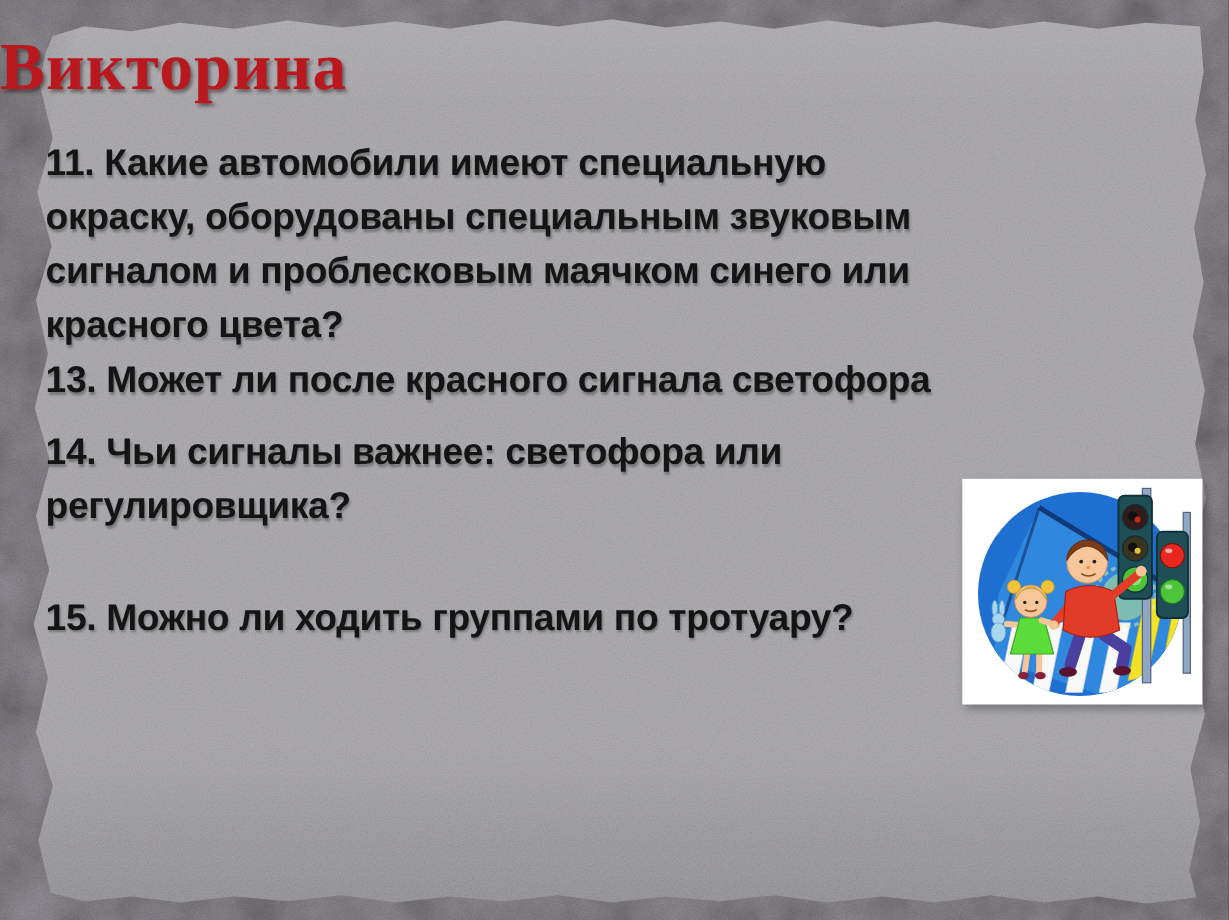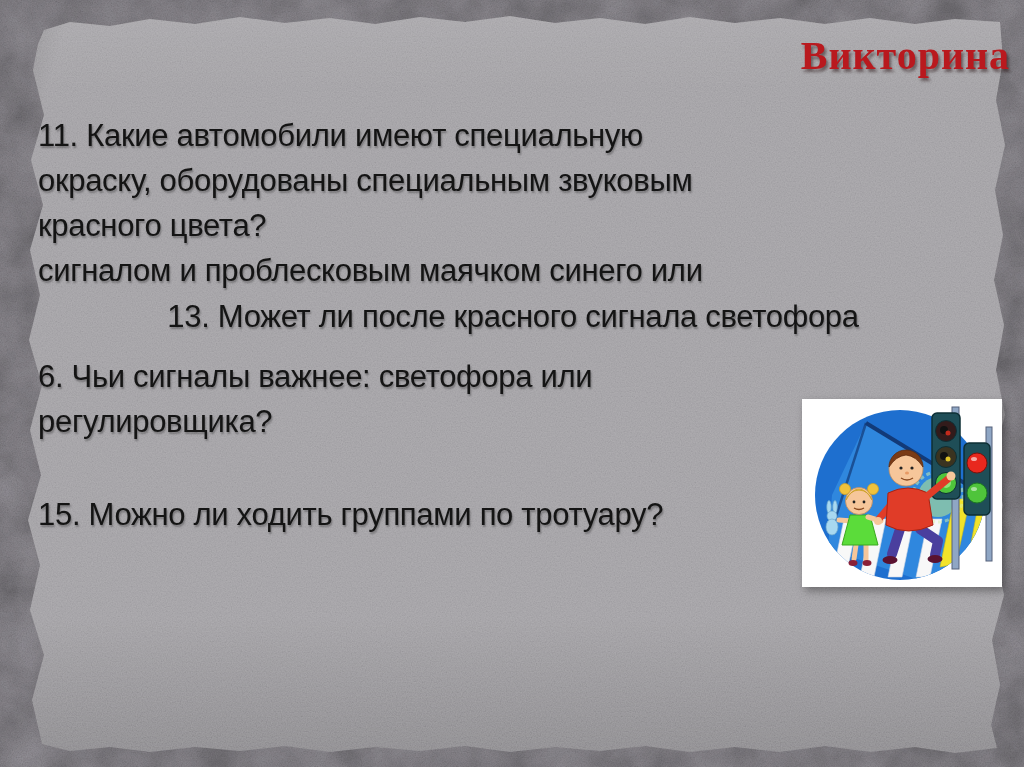--- a/index.html
+++ b/index.html
@@ -29,33 +29,33 @@
       955px 753px,915px 747px,870px 752px,825px 746px,780px 752px,735px 747px,690px 752px,
       645px 746px,600px 751px,555px 747px,510px 752px,465px 746px,420px 751px,375px 747px,
       330px 752px,285px 746px,240px 751px,195px 747px,150px 752px,110px 747px,70px 751px,
       42px 744px,32px 700px,44px 655px,30px 610px,40px 565px,28px 520px,41px 475px,30px 430px,
       42px 385px,29px 340px,40px 295px,30px 250px,43px 205px,31px 160px,44px 115px,33px 70px,38px 44px
     );
   }
   .grain{position:absolute;inset:0;z-index:3;mix-blend-mode:overlay;opacity:.22;pointer-events:none;}
   .content{position:absolute;inset:0;z-index:4;}
   .title{
-    position:absolute;left:0;top:26px;width:1010px;text-align:right;
+    position:absolute;left:0;top:26px;width:1010px;text-align:left;
     font-family:"Liberation Serif","DejaVu Serif",serif;font-weight:bold;
-    font-size:40px;line-height:60px;color:var(--title_red);
+    font-size:56px;line-height:60px;color:var(--title_red);
     text-shadow:2px 3px 3px rgba(25,0,0,.45);letter-spacing:1px;
   }
   .questions{position:absolute;left:38px;top:113px;width:950px;color:var(--text_black);}
   .q{margin:0;}
   .q .line{
-    font-size:31px;font-weight:normal;line-height:45px;white-space:nowrap;
+    font-size:31px;font-weight:bold;line-height:45px;white-space:nowrap;
     text-shadow:1px 2px 2px rgba(0,0,0,.30);letter-spacing:-0.3px;
   }
   .gap-xs{margin-top:3px;}
-  .gap-sm{margin-top:1px;text-align:center;}
+  .gap-sm{margin-top:1px;}
   .gap-md{margin-top:15px;}
   .gap-lg{margin-top:48px;}
   .illustration-card{
     position:absolute;left:802px;top:399px;width:200px;height:188px;
     background:var(--card_white);box-shadow:3px 4px 8px rgba(0,0,0,.35);
   }
   .illustration-card svg{display:block;}
 </style>
 </head>
 <body>
@@ -89,28 +89,28 @@
   </svg>
 
   <div class="content">
 
     <div class="title">Викторина</div>
 
     <div class="questions">
       <div class="q">
         <div class="line">11. Какие автомобили имеют специальную</div>
         <div class="line">окраску, оборудованы специальным звуковым</div>
+        <div class="line">сигналом и проблесковым маячком синего или</div>
         <div class="line">красного цвета?</div>
-        <div class="line">сигналом и проблесковым маячком синего или</div>
       </div>
       <div class="q gap-sm">
         <div class="line">13. Может ли после красного сигнала светофора</div>
       </div>
       <div class="q gap-md">
-        <div class="line">6. Чьи сигналы важнее: светофора или</div>
+        <div class="line">14. Чьи сигналы важнее: светофора или</div>
         <div class="line">регулировщика?</div>
       </div>
       <div class="q gap-lg">
         <div class="line">15. Можно ли ходить группами по тротуару?</div>
       </div>
     </div>
 
     <div class="illustration-card">
       <svg width="200" height="188" viewBox="0 0 200 188" aria-hidden="true">
         <defs>

